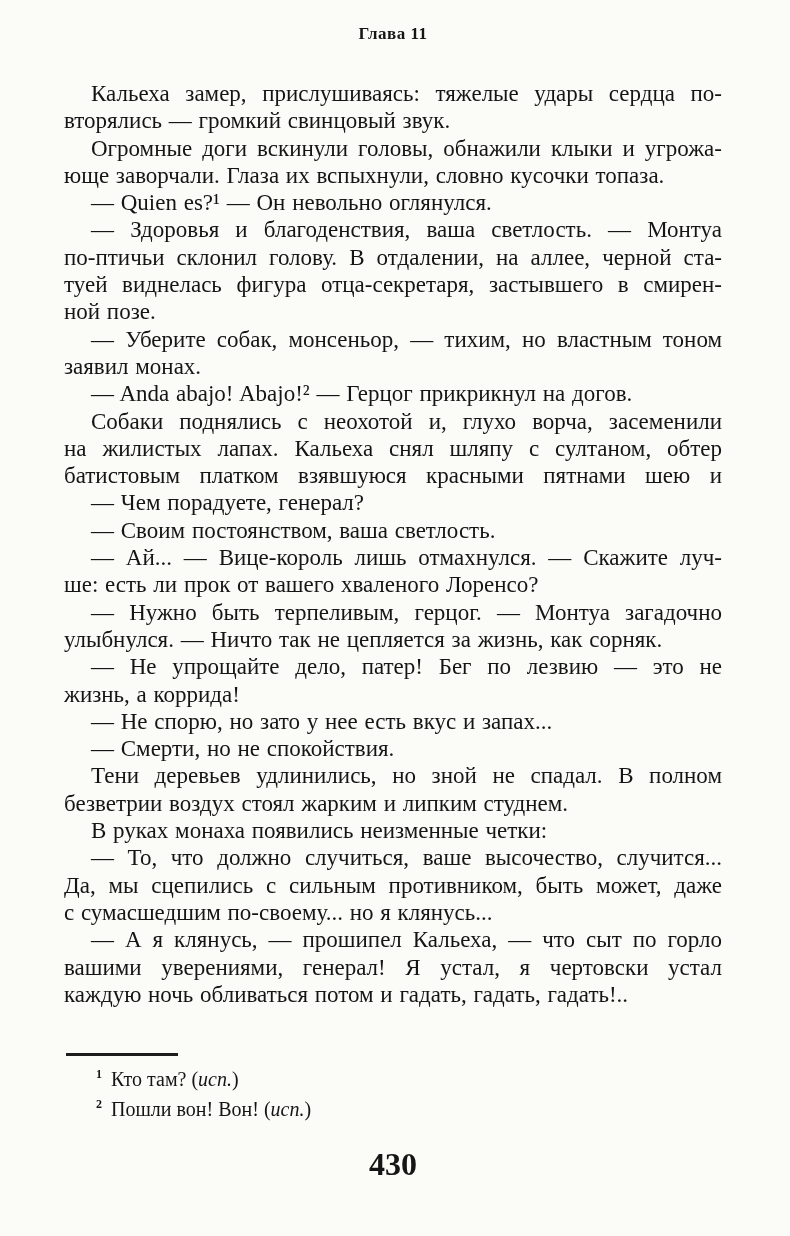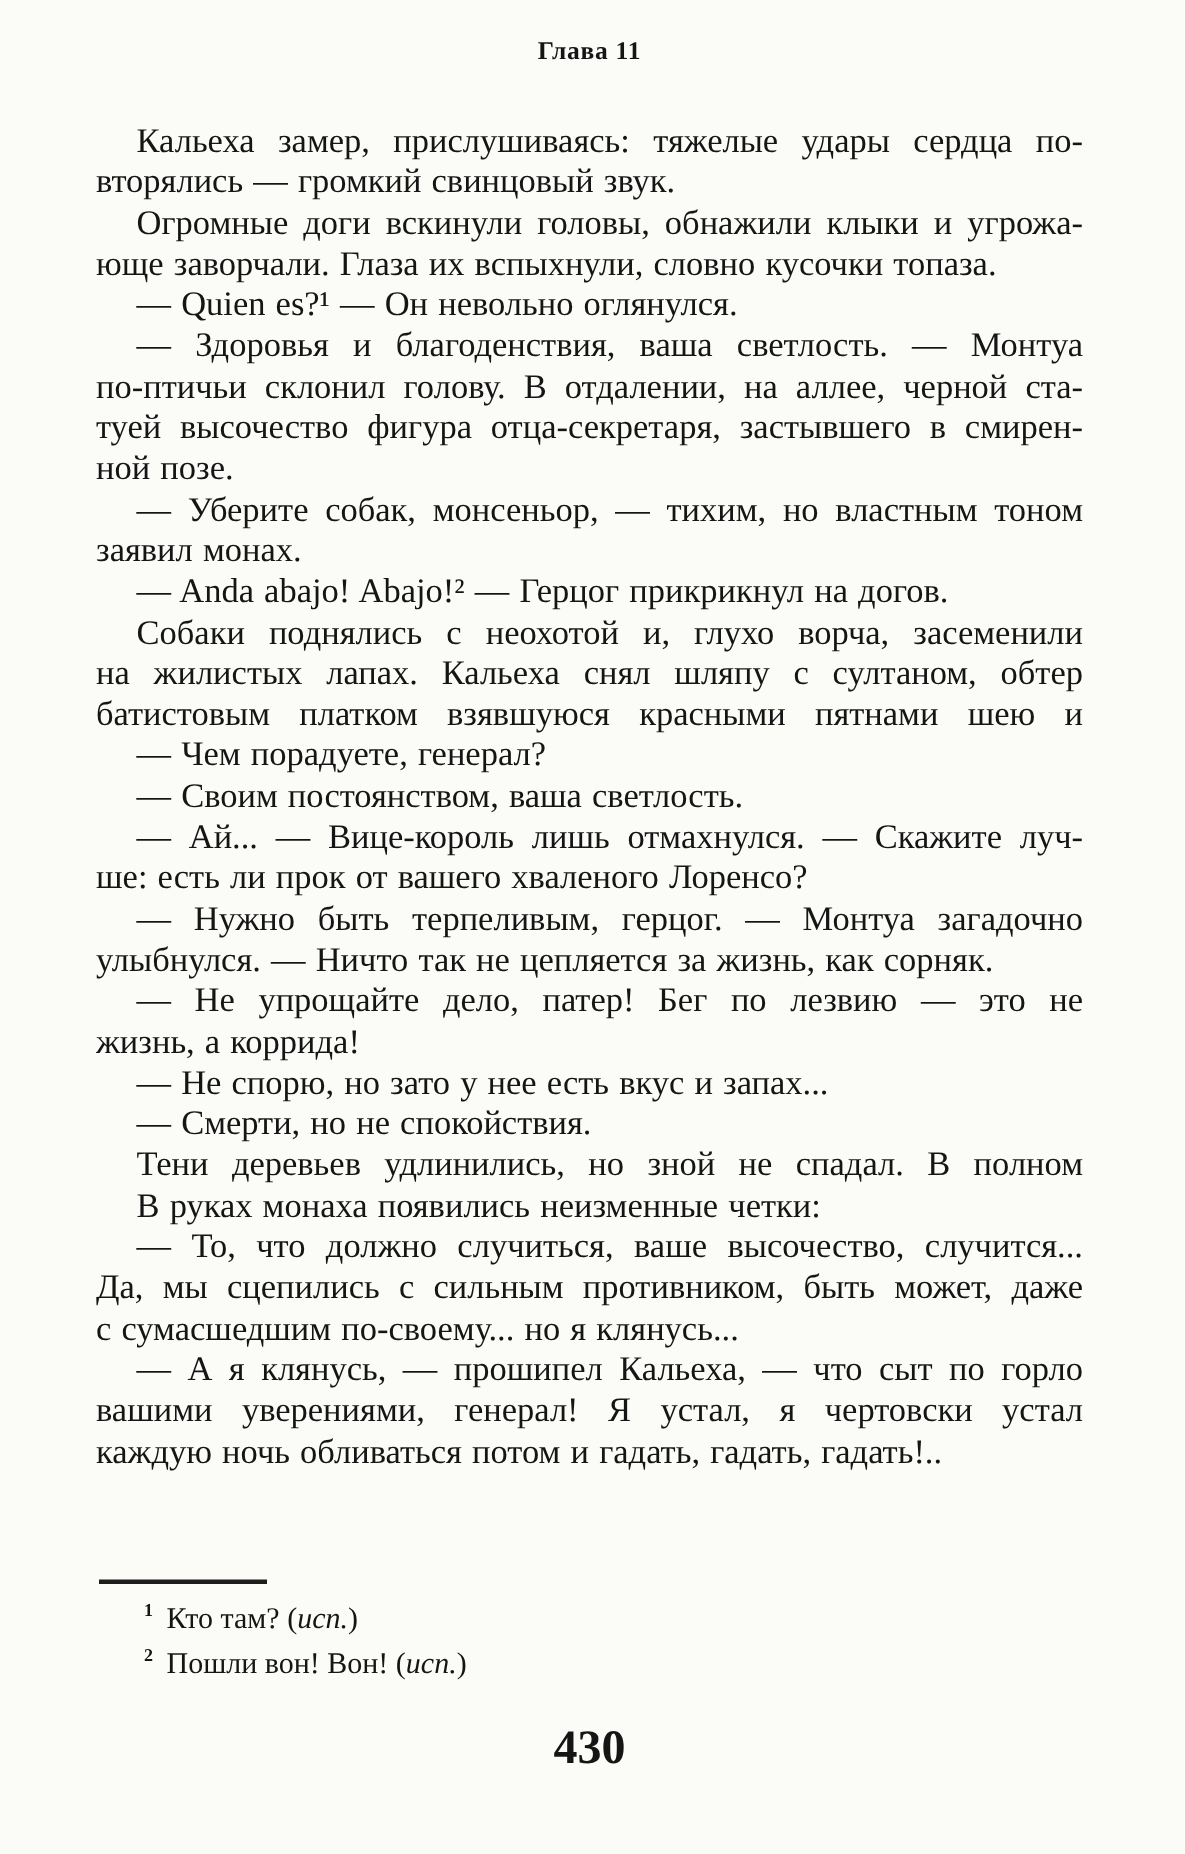--- a/index.html
+++ b/index.html
@@ -55,39 +55,40 @@
   <div class="chapter-title">Глава 11</div>
 
   <div class="body-text" id="body-text">
       <div class="line firstline justified">Кальеха замер, прислушиваясь: тяжелые удары сердца по-</div>
       <div class="line lastline">вторялись — громкий свинцовый звук.</div>
       <div class="line firstline justified">Огромные доги вскинули головы, обнажили клыки и угрожа-</div>
       <div class="line lastline">юще заворчали. Глаза их вспыхнули, словно кусочки топаза.</div>
       <div class="line firstline lastline">— Quien es?¹ — Он невольно оглянулся.</div>
       <div class="line firstline justified">— Здоровья и благоденствия, ваша светлость. — Монтуа</div>
       <div class="line justified">по-птичьи склонил голову. В отдалении, на аллее, черной ста-</div>
-      <div class="line justified">туей высочество фигура отца-секретаря, застывшего в смирен-</div>
+      <div class="line justified">туей виднелась фигура отца-секретаря, застывшего в смирен-</div>
       <div class="line lastline">ной позе.</div>
       <div class="line firstline justified">— Уберите собак, монсеньор, — тихим, но властным тоном</div>
       <div class="line lastline">заявил монах.</div>
       <div class="line firstline lastline">— Anda abajo! Abajo!² — Герцог прикрикнул на догов.</div>
       <div class="line firstline justified">Собаки поднялись с неохотой и, глухо ворча, засеменили</div>
       <div class="line justified">на жилистых лапах. Кальеха снял шляпу с султаном, обтер</div>
       <div class="line justified">батистовым платком взявшуюся красными пятнами шею и</div>
       <div class="line firstline lastline">— Чем порадуете, генерал?</div>
       <div class="line firstline lastline">— Своим постоянством, ваша светлость.</div>
       <div class="line firstline justified">— Ай... — Вице-король лишь отмахнулся. — Скажите луч-</div>
       <div class="line lastline">ше: есть ли прок от вашего хваленого Лоренсо?</div>
       <div class="line firstline justified">— Нужно быть терпеливым, герцог. — Монтуа загадочно</div>
       <div class="line lastline">улыбнулся. — Ничто так не цепляется за жизнь, как сорняк.</div>
       <div class="line firstline justified">— Не упрощайте дело, патер! Бег по лезвию — это не</div>
       <div class="line lastline">жизнь, а коррида!</div>
       <div class="line firstline lastline">— Не спорю, но зато у нее есть вкус и запах...</div>
       <div class="line firstline lastline">— Смерти, но не спокойствия.</div>
       <div class="line firstline justified">Тени деревьев удлинились, но зной не спадал. В полном</div>
+      <div class="line lastline">безветрии воздух стоял жарким и липким студнем.</div>
       <div class="line firstline lastline">В руках монаха появились неизменные четки:</div>
       <div class="line firstline justified">— То, что должно случиться, ваше высочество, случится...</div>
       <div class="line justified">Да, мы сцепились с сильным противником, быть может, даже</div>
       <div class="line lastline">с сумасшедшим по-своему... но я клянусь...</div>
       <div class="line firstline justified">— А я клянусь, — прошипел Кальеха, — что сыт по горло</div>
       <div class="line justified">вашими уверениями, генерал! Я устал, я чертовски устал</div>
       <div class="line lastline">каждую ночь обливаться потом и гадать, гадать, гадать!..</div>
     </div>
 
   <div class="footnote-rule"></div>

